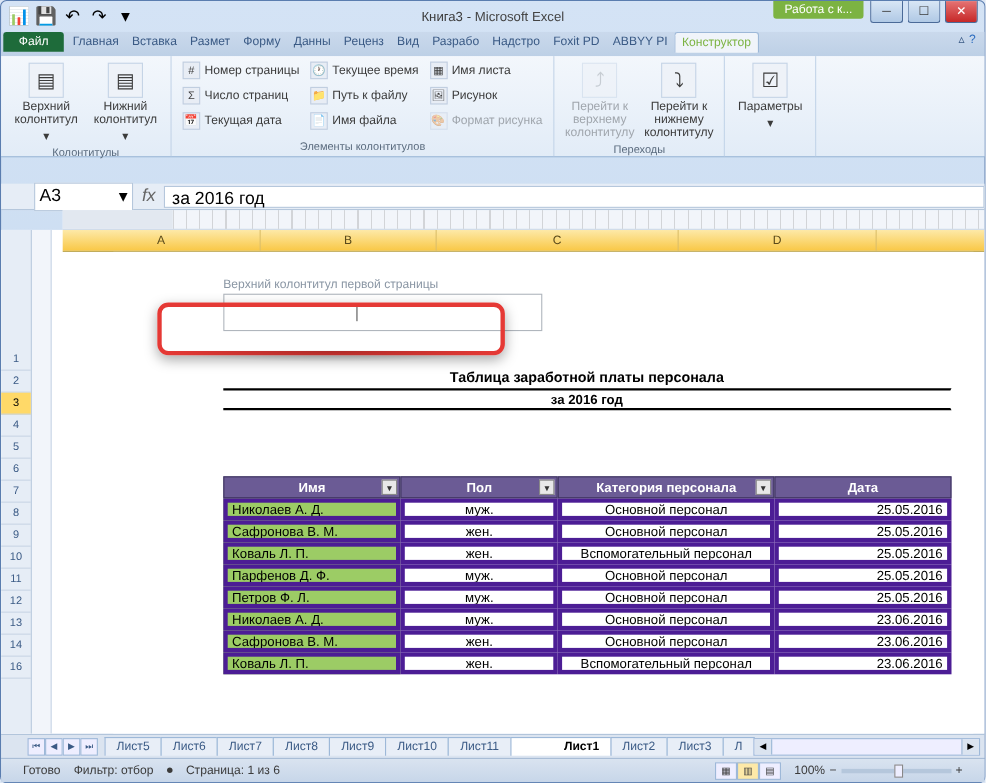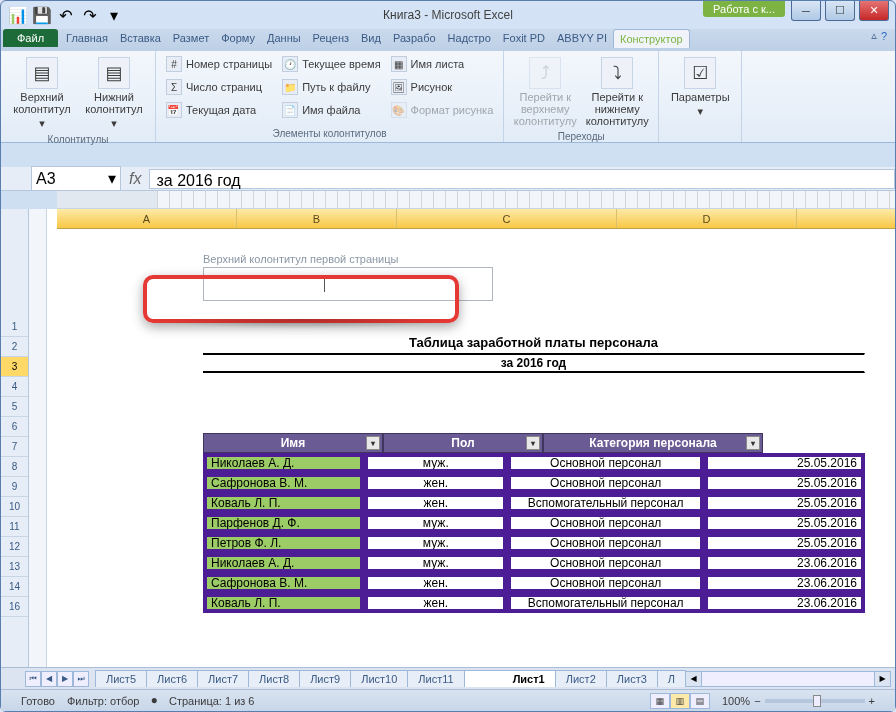--- a/index.html
+++ b/index.html
@@ -300,20 +300,23 @@
                 <span class="dd">▾</span>
               </div>
             <div class="cell B thead">
                 <span style="margin:0 auto">Пол</span>
                 <span class="dd">▾</span>
               </div>
             <div class="cell C thead">
                 <span style="margin:0 auto">Категория персонала</span>
                 <span class="dd">▾</span>
               </div>
+            <div class="cell D thead">
+                <span style="margin:0 auto">Дата</span>
+              </div>
           </div>
           <div id="tbody">
               <div class="datarow">
                 <div class="cell A tcell">Николаев А. Д.</div>
                 <div class="cell B tcell">муж.</div>
                 <div class="cell C tcell">Основной персонал</div>
                 <div class="cell D tcell">25.05.2016</div>
               </div>
               <div class="datarow">
                 <div class="cell A tcell">Сафронова В. М.</div>

